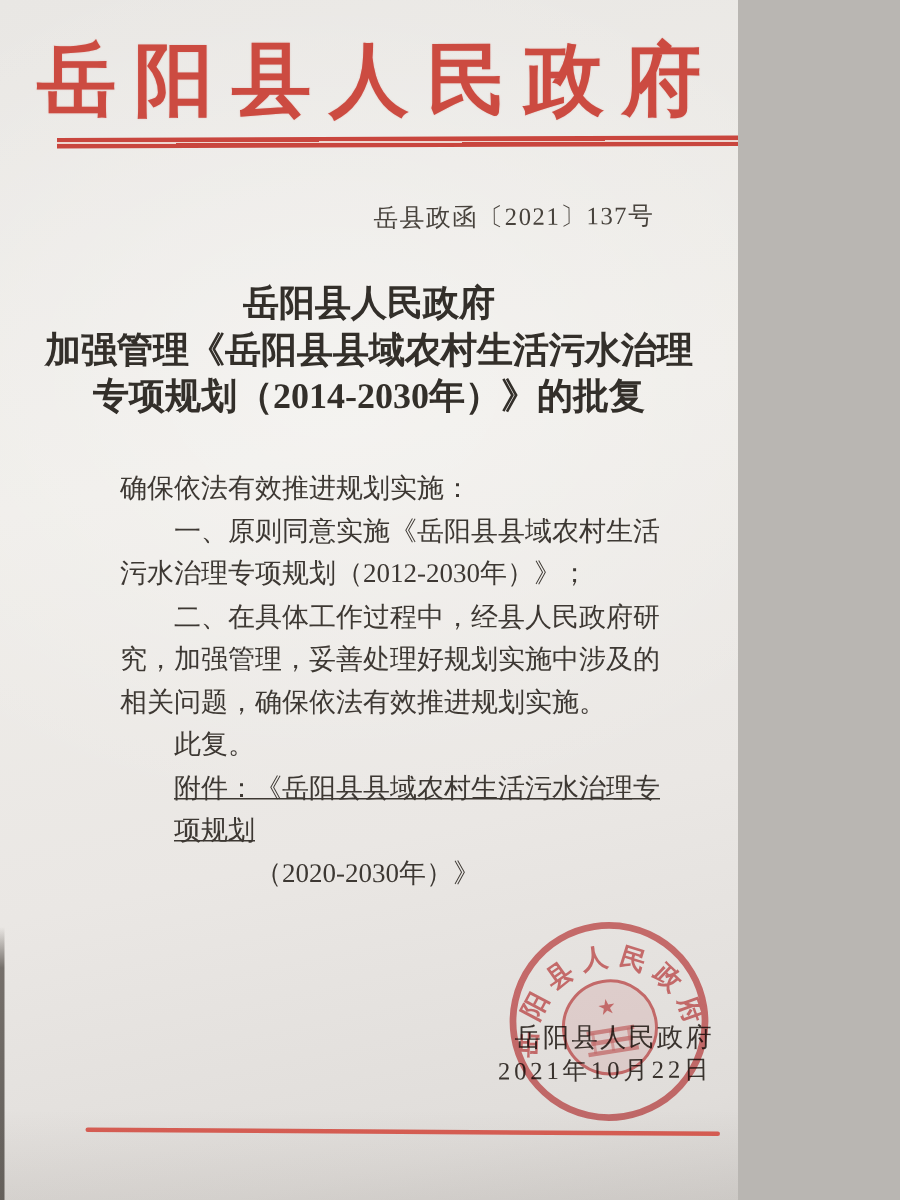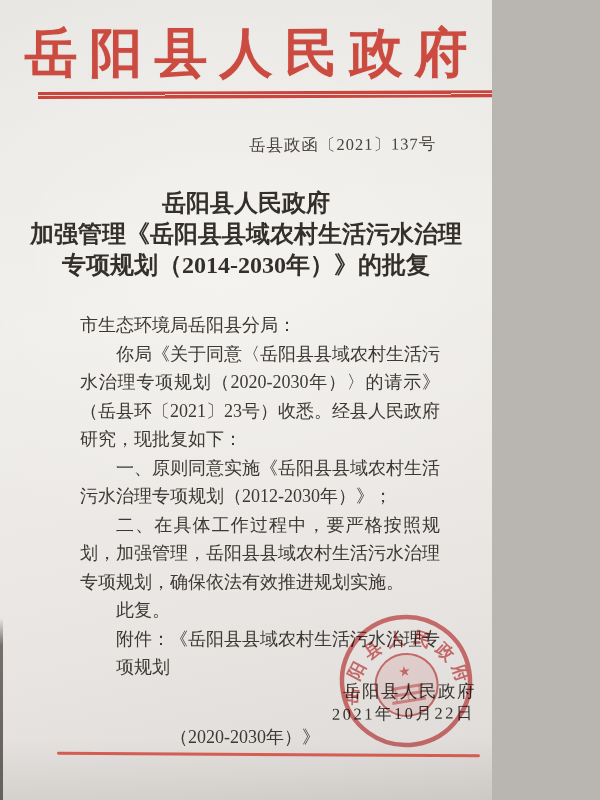--- a/index.html
+++ b/index.html
@@ -56,22 +56,22 @@
   }
 
   .body-text {
     position: absolute; top: 311px; left: 80px; right: 52px;
     font-size: 18px; line-height: 28.5px;
     color: #3d3833;
     text-align: justify;
   }
   .salutation { text-indent: 0; }
   .para { text-indent: 2em; }
-  .attach-line1 { margin-left: 2em; }
-  .attach-line2 { margin-left: 5em; margin-top: 41px; }
+  .attach-line1 { margin-left: 2em; text-decoration: underline; }
+  .attach-line2 { margin-left: 5em; }
 
   .signoff-agency {
     position: absolute; top: 679px; left: 343px;
     font-size: 17.5px; color: #39332e; letter-spacing: 1.5px;
     white-space: nowrap;
   }
   .signoff-date {
     position: absolute; top: 703px; left: 332px;
     font-size: 16.5px; color: #39332e; letter-spacing: 2.5px;
     white-space: nowrap;
@@ -106,24 +106,23 @@
 
   <div class="doc-number">岳县政函〔2021〕137号</div>
 
   <div class="doc-title">
     <div>岳阳县人民政府</div>
     <div>加强管理《岳阳县县域农村生活污水治理</div>
     <div>专项规划（2014-2030年）》的批复</div>
   </div>
 
   <div class="body-text">
-    <div class="salutation">市生态环境局岳阳县分局：</div>
-    <div class="para">你局《关于同意〈岳阳县县域农村生活污水治理专项规划（2020-2030年）〉的请示》（岳县环〔2021〕23号）收悉。经县人民政府研究，现批复如下：</div>
+    <div class="salutation">确保依法有效推进规划实施：</div>
     <div class="para">一、原则同意实施《岳阳县县域农村生活污水治理专项规划（2012-2030年）》；</div>
-    <div class="para">二、在具体工作过程中，要严格按照规划，加强管理，岳阳县县域农村生活污水治理专项规划，确保依法有效推进规划实施。</div>
+    <div class="para">二、在具体工作过程中，经县人民政府研究，加强管理，妥善处理好规划实施中涉及的相关问题，确保依法有效推进规划实施。</div>
     <div class="para">此复。</div>
     <div class="attach-line1">
       <span>附件：</span><span>《岳阳县县域农村生活污水治理专项规划</span>
     </div>
     <div class="attach-line2">（2020-2030年）》</div>
   </div>
 
   <div class="signoff-agency">岳阳县人民政府</div>
   <div class="signoff-date">2021年10月22日</div>
 

